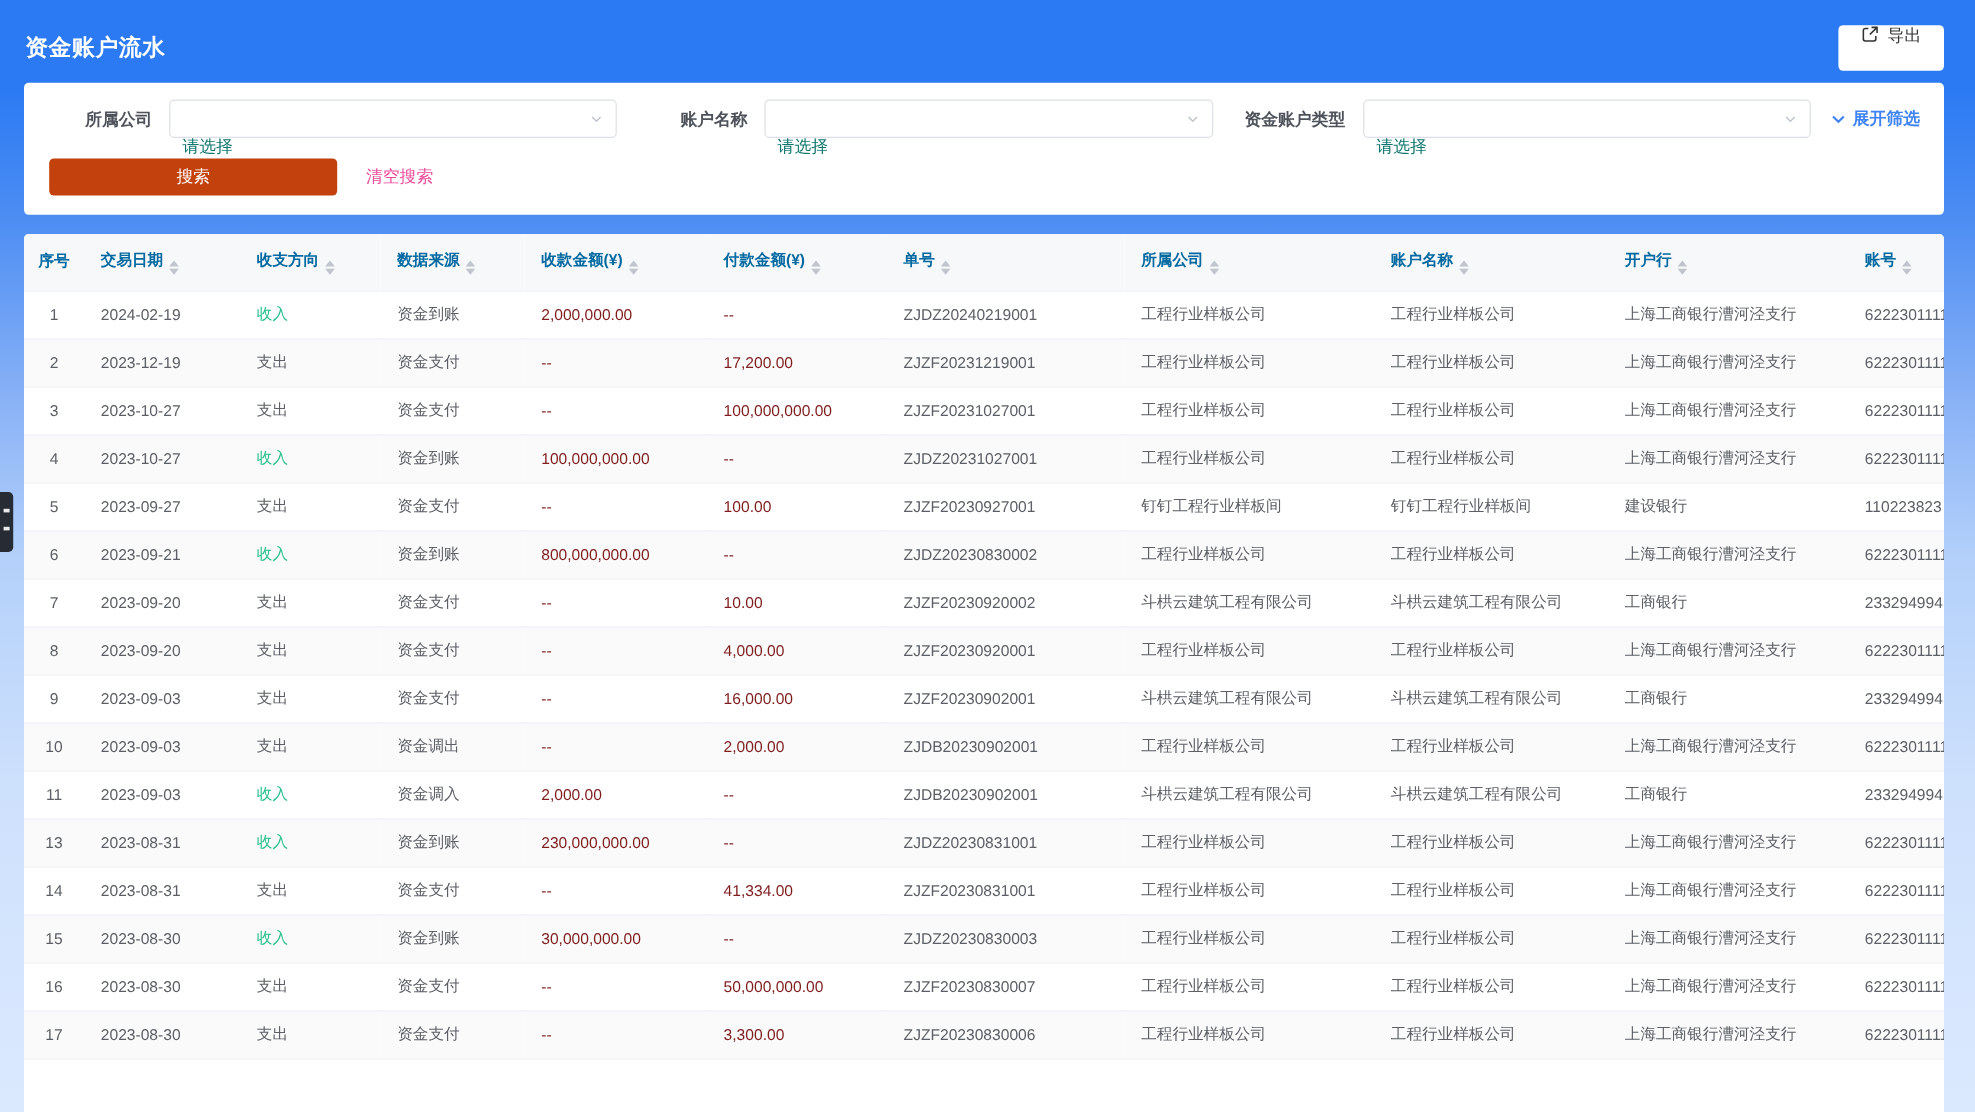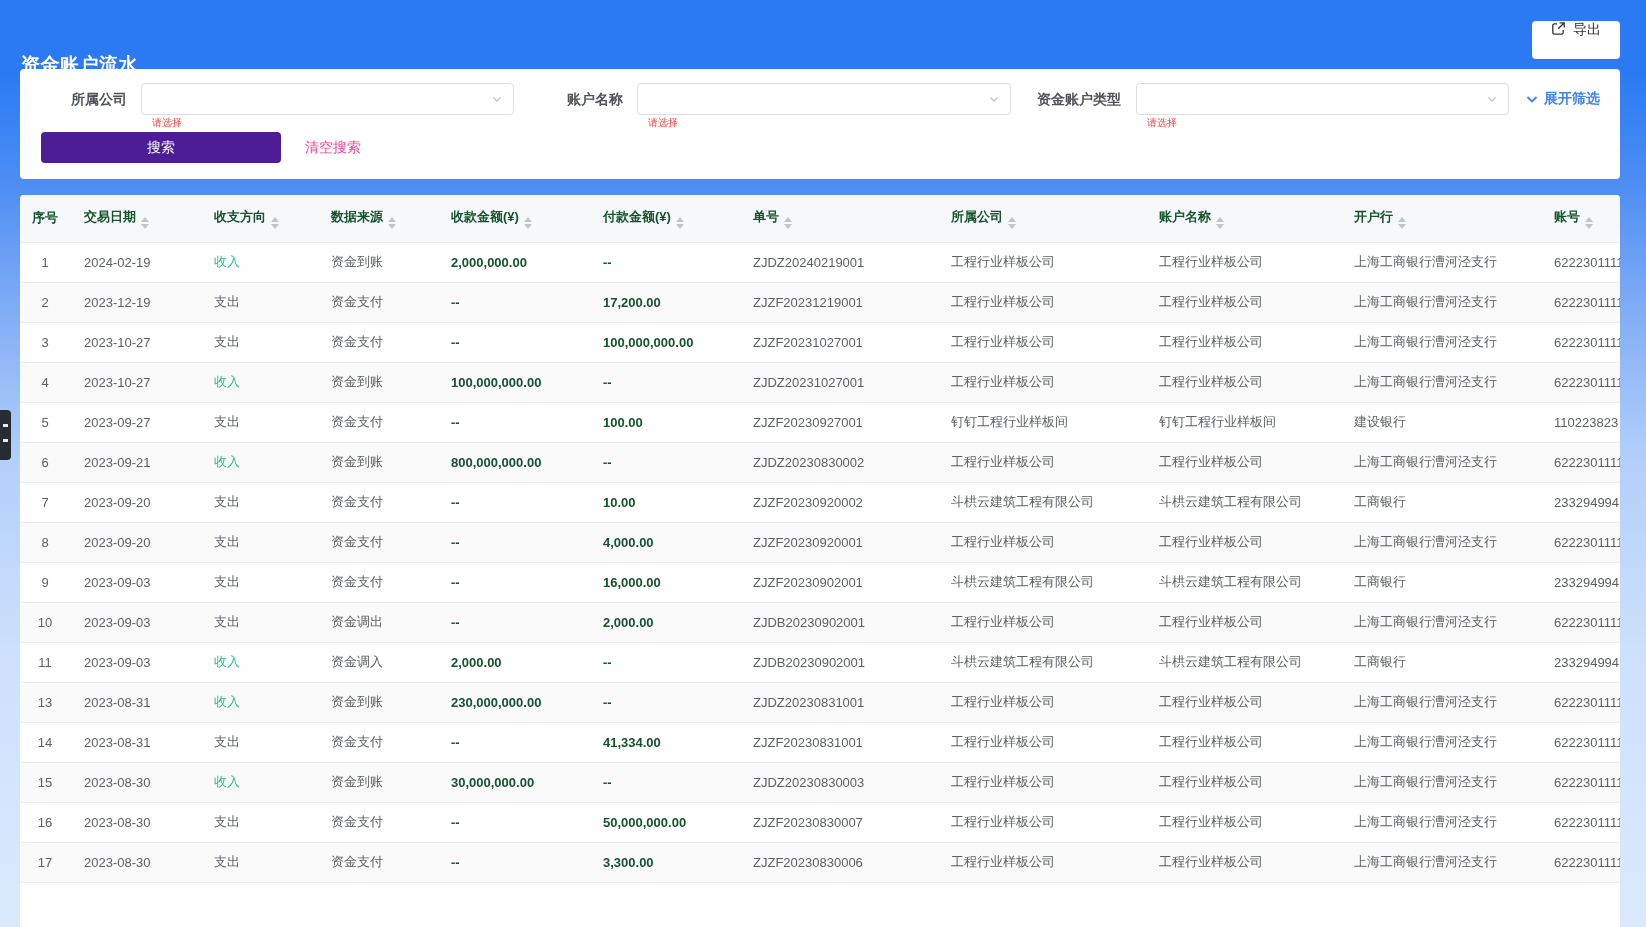--- a/index.html
+++ b/index.html
@@ -10,21 +10,21 @@
     position:relative; width:1646px; height:927px; overflow:hidden;
     background:linear-gradient(180deg,
       #2b7af4 0%, #2b7af4 8%,
       #4e8ef3 20%, #86b0f6 35%,
       #b3d0fa 50%, #cde0fc 70%, #dbe9fe 100%);
   }
 
   
   .page-title{
     position:absolute; left:21px; top:27px;
-    color:#ffffff; font-size:19px; font-weight:bold; letter-spacing:.5px;margin-top:25px;
+    color:#ffffff; font-size:19px; font-weight:bold; letter-spacing:.5px;
   }
   .export-btn{
     position:absolute; left:1532px; top:21px; width:88px; height:38px;
     background:#ffffff; border:none; border-radius:4px;
     display:flex; align-items:flex-start; justify-content:center; gap:7px;
     font-size:14px; color:#303133; cursor:pointer;
     font-family:inherit;
   }
 
   
@@ -40,60 +40,60 @@
   .f-label.l2{ left:547px; }
   .f-label.l3{ left:1017px; }
   .f-select{
     position:absolute; top:14px; height:32px;
     border:1px solid #dcdfe6; border-radius:4px; background:#fff;
     display:flex; align-items:center; padding:0 10px; cursor:pointer;
   }
   .f-select.s1{ left:121px; width:373px; }
   .f-select.s2{ left:617px; width:374px; }
   .f-select.s3{ left:1116px; width:373px; }
-  .f-select .ph{ flex:1; font-size:10px; color:#ef4444;margin-top:48px; }
+  .f-select .ph{ flex:1; font-size:14px; color:#0f766e;margin-top:48px; }
   .expand-link{
     position:absolute; left:1505px; top:14px; height:32px;
     display:flex; align-items:center; gap:5px;
     color:#3e83f3; font-size:14px; cursor:pointer; font-weight:600;justify-content:flex-end;
   }
   .search-btn{
     position:absolute; left:21px; top:63px; width:240px; height:31px;
-    background:#4c1d95; color:#ffffff; border:none; border-radius:4px;
+    background:#c2410c; color:#ffffff; border:none; border-radius:4px;
     font-size:14px; cursor:pointer; font-family:inherit;
   }
   .clear-link{
     position:absolute; left:285px; top:63px; height:31px; line-height:31px;
     color:#ec4899; font-size:14px; cursor:pointer;
   }
 
   
   .table-card{
     position:absolute; left:20px; top:195px; width:1600px; height:732px;
     background:#ffffff; border-radius:4px 4px 0 0; overflow:hidden;
   }
   table{ width:1600px; table-layout:fixed; border-collapse:collapse; }
   col.c1{width:50px} col.c2{width:130px} col.c3{width:117px}
   col.c4{width:120px} col.c5{width:152px} col.c6{width:150px}
   col.c7{width:198px} col.c8{width:208px} col.c9{width:195px}
   col.c10{width:200px} col.c11{width:80px}
   th{
     height:47px; background:#f6f8fa; border-bottom:1px solid #ebeef5;
-    font-size:13px; color:#14532d; font-weight:600; text-align:left;
+    font-size:13px; color:#0369a1; font-weight:600; text-align:left;
     padding:0 0 0 14px; white-space:nowrap; overflow:hidden; cursor:pointer;
   }
   th.center{ text-align:center; padding:0; cursor:default; }
   td{
     height:40px; border-bottom:1px solid #ebeef5;
     font-size:13px; color:#5c6066; padding:0 0 0 14px;
     white-space:nowrap; overflow:hidden;
   }
   td.center{ text-align:center; padding:0; }
   tbody tr:nth-child(even){ background:#fafafa; }
-  .amount{ color:#14532d; font-weight:bold; }
+  .amount{ color:#7f1d1d; font-weight:normal; }
   .income{ color:#27c08d; }
   .sort{
     display:inline-flex; flex-direction:column; gap:2px;
     margin-left:5px; vertical-align:-1px;
   }
   .sort i{ display:block; width:0; height:0;
     border-left:4px solid transparent; border-right:4px solid transparent; }
   .sort .up{ border-bottom:5px solid #c0c4cc; }
   .sort .down{ border-top:5px solid #c0c4cc; }
 

